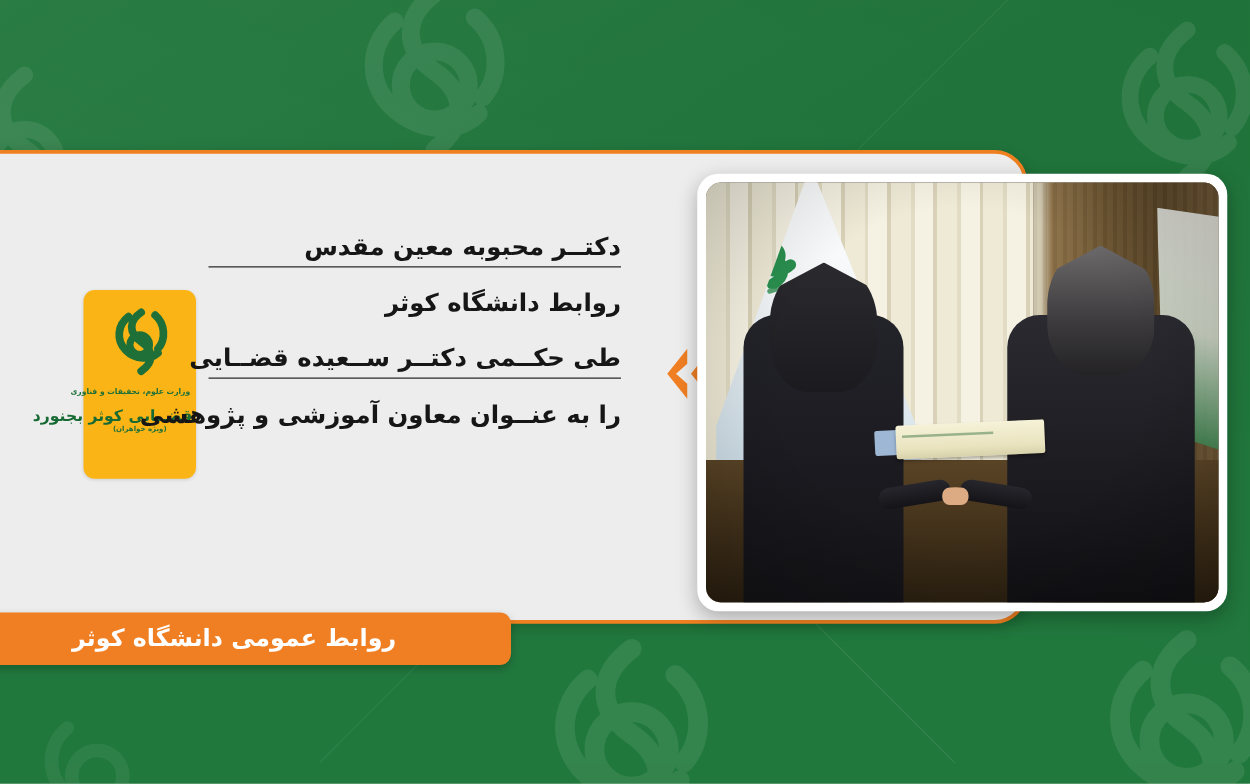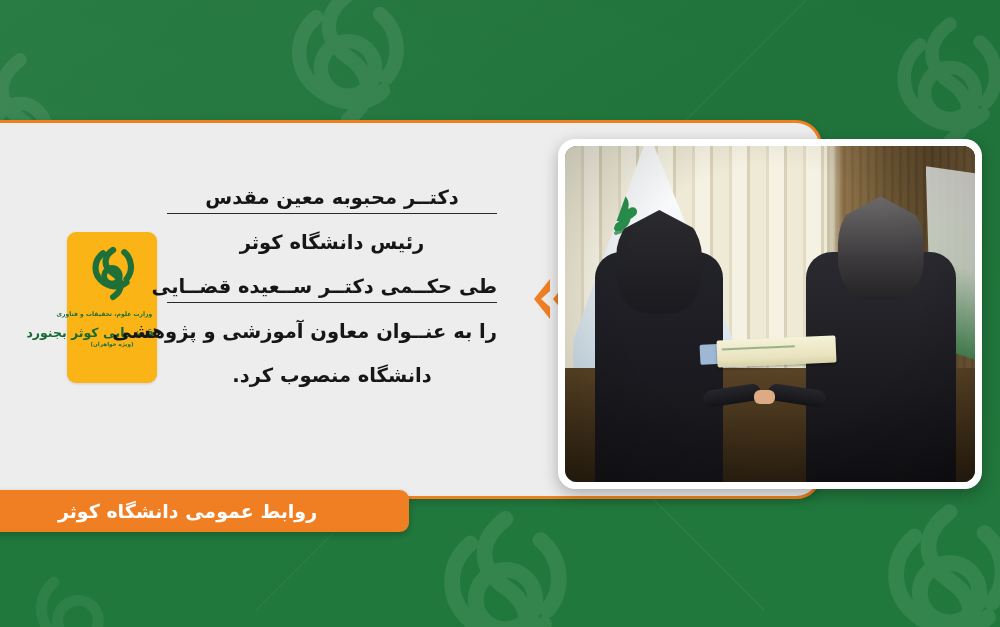--- a/index.html
+++ b/index.html
@@ -78,21 +78,21 @@
   }
   .seal-ministry{font-size:6.3px;margin-top:4px;letter-spacing:-.2px;transform:scaleX(.96);}
   .seal-name{font-size:12.5px;margin-top:8px;color:#176a33;}
   .seal-sub{font-size:5.6px;margin-top:3px;}
 
   
   .copy{
     position:absolute;
     right:503px;top:188px;
     width:330px;
-    text-align:center;
+    text-align:right;
     direction:rtl;
   }
   .copy .ln{
     color:#161616;
     font-weight:700;
     font-size:19.5px;
     line-height:1;
     margin-bottom:25px;
     white-space:nowrap;
     display:block;
@@ -326,24 +326,23 @@
       </g>
       <circle cx="50" cy="58" r="14" fill="none" stroke="#1e7038" stroke-width="10"></circle>
     </svg>
     <div class="seal-line seal-ministry">وزارت علوم، تحقیقات و فناوری</div>
     <div class="seal-line seal-name">قضــایی کوثر بجنورد</div>
     <div class="seal-line seal-sub">(ویژه خواهران)</div>
   </div>
 
   <div class="copy">
     <span class="ln u">دکتــر محبوبه معین مقدس</span>
-    <span class="ln">رئیس دانشگاه کوثر</span>
+    <span class="ln">روابط دانشگاه کوثر</span>
     <span class="ln u">طی حکــمی دکتــر ســعیده قضــایی</span>
     <span class="ln">را به عنــوان معاون آموزشی و پژوهشی</span>
-    <span class="ln">دانشگاه منصوب کرد.</span>
   </div>
 
   <div class="chev">
     <svg viewBox="0 0 44 46">
       <path d="M22 3 L6 23 L22 43 L22 31 L13 23 L22 15 Z" fill="#f07f23"></path>
       <path d="M41 3 L25 23 L41 43 L41 31 L32 23 L41 15 Z" fill="#f07f23"></path>
     </svg>
   </div>
 
   <div class="photo-card">

